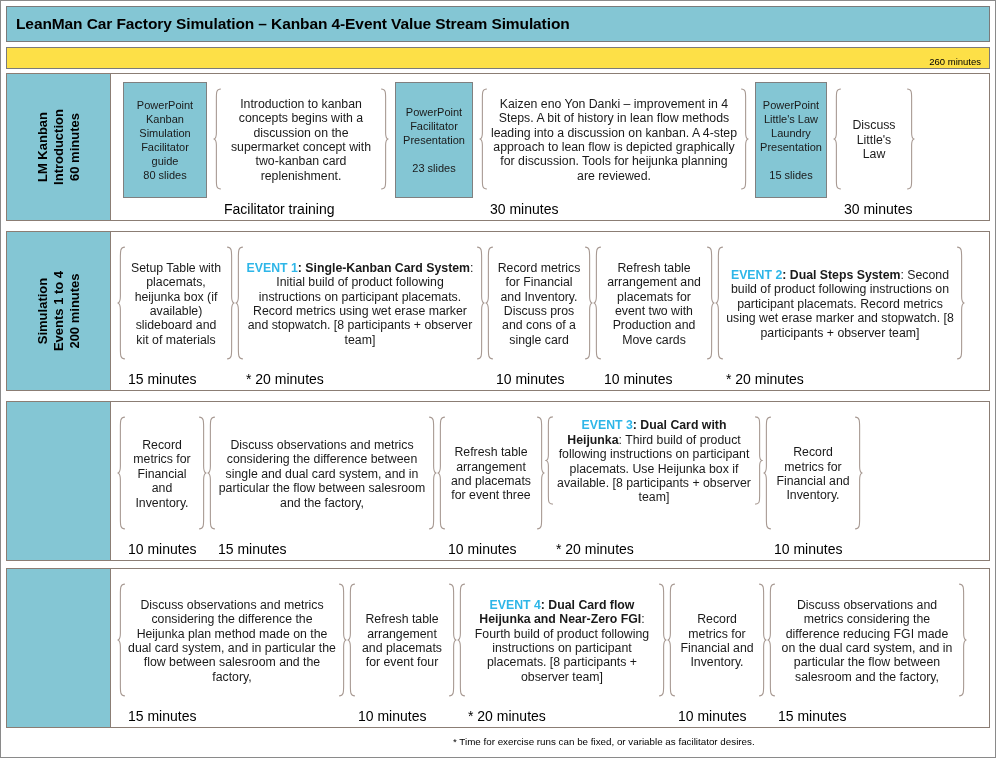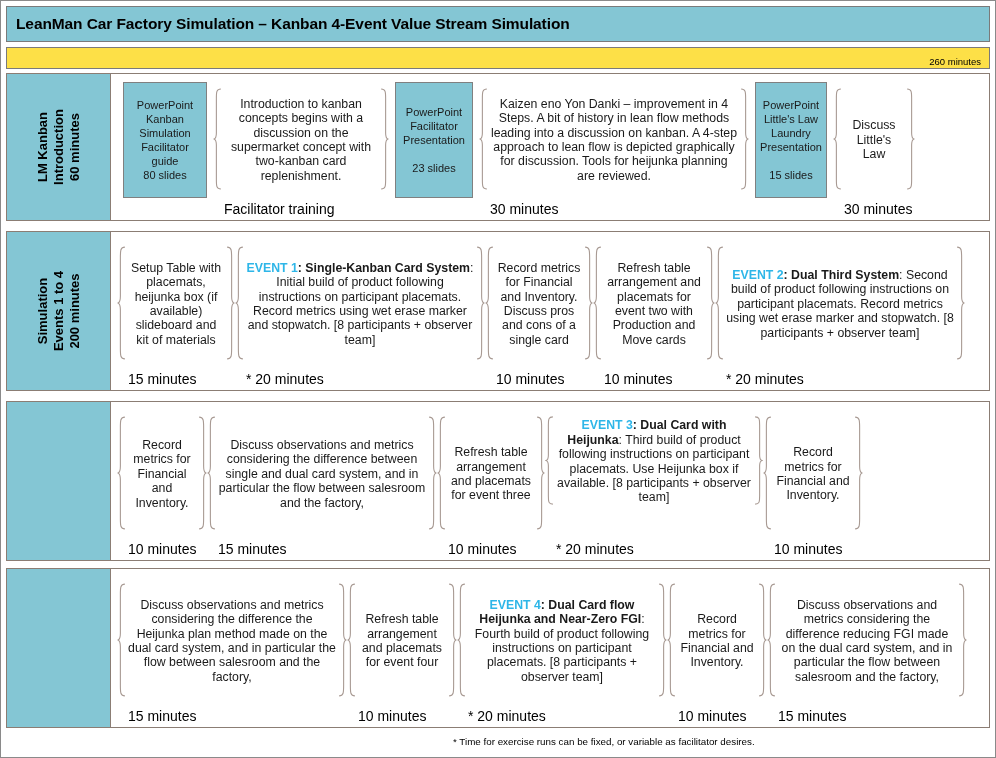--- a/index.html
+++ b/index.html
@@ -360,21 +360,21 @@
               <span class="brace left">
                 <svg viewBox="0 0 8 100" preserveAspectRatio="none">
                   <path d="M7,1 C3,1 3,4 3,10 L3,44 C3,49 1,50 1,50 C1,50 3,51 3,56 L3,90 C3,96 3,99 7,99" fill="none" stroke="#a89a93" stroke-width="1.1" vector-effect="non-scaling-stroke"></path>
                 </svg>
               </span>
               <span class="brace right">
                 <svg viewBox="0 0 8 100" preserveAspectRatio="none">
                   <path d="M1,1 C5,1 5,4 5,10 L5,44 C5,49 7,50 7,50 C7,50 5,51 5,56 L5,90 C5,96 5,99 1,99" fill="none" stroke="#a89a93" stroke-width="1.1" vector-effect="non-scaling-stroke"></path>
                 </svg>
               </span>
-              <div class="txt"><span class="evt">EVENT 2</span><span class="bold">: Dual Third System</span><span>: Second build of product following instructions on participant placemats.  Record metrics using wet erase marker and stopwatch. [8 participants + observer team]</span></div>
+              <div class="txt"><span class="evt">EVENT 2</span><span class="bold">: Dual Steps System</span><span>: Second build of product following instructions on participant placemats.  Record metrics using wet erase marker and stopwatch. [8 participants + observer team]</span></div>
             </div>
             <div class="duration">* 20 minutes</div>
           </div>
         </div>
       </div>
       <div class="section" style="top: 400px; height: 160px;">
         <div class="sec-label"></div>
         <div class="sec-body">
           <div class="item" style="flex: 0 0 90px;">
             <div class="item-content">

